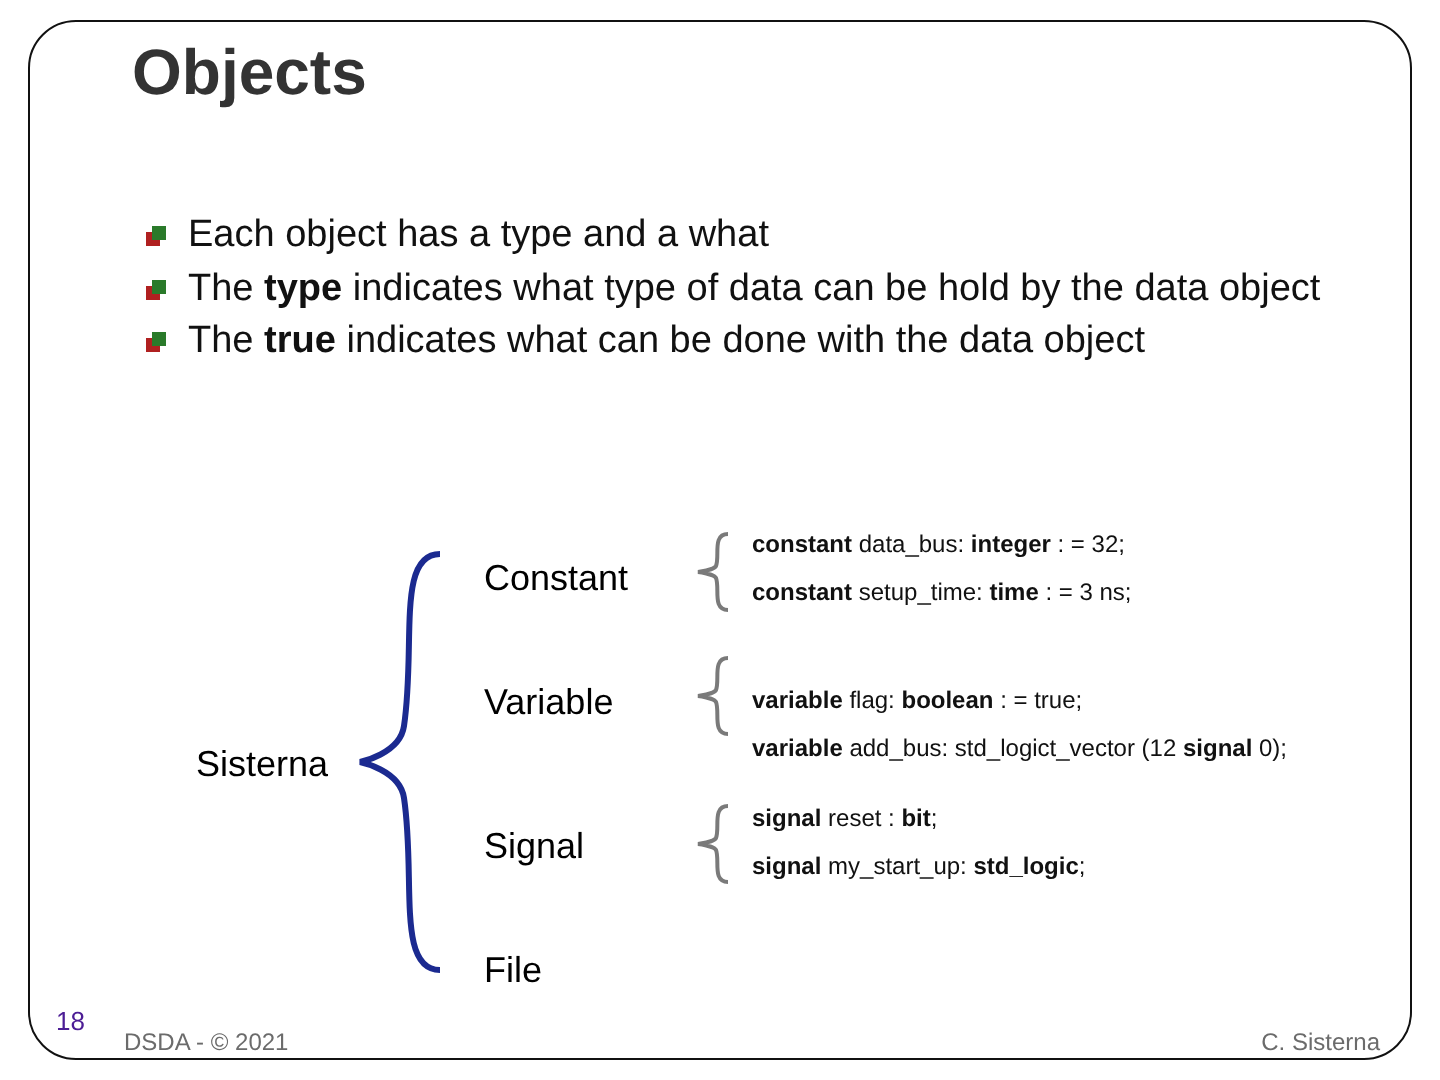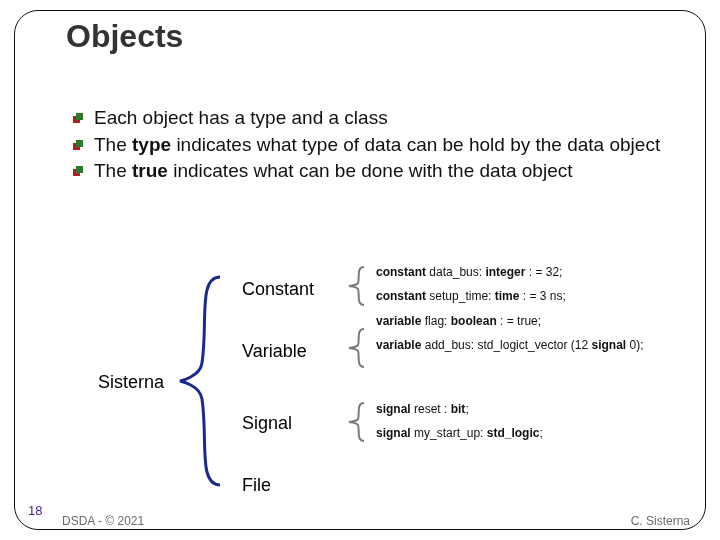--- a/index.html
+++ b/index.html
@@ -121,21 +121,21 @@
 
   <div class="title">Objects</div>
 
   <div class="bullets">
     <div class="bullet-row">
       <svg class="bullet-icon" viewBox="0 0 12 12">
         <rect x="1" y="4" width="7" height="7" fill="#b02020"></rect>
         <rect x="4" y="1" width="7" height="7" fill="#2a7a2a"></rect>
       </svg>
       <div class="bullet-text">
-        <span>Each object has a type and a class</span><span class="bold"></span><span></span>
+        <span>Each object has a type and a what</span><span class="bold"></span><span></span>
       </div>
     </div>
     <div class="bullet-row">
       <svg class="bullet-icon" viewBox="0 0 12 12">
         <rect x="1" y="4" width="7" height="7" fill="#b02020"></rect>
         <rect x="4" y="1" width="7" height="7" fill="#2a7a2a"></rect>
       </svg>
       <div class="bullet-text">
         <span>The </span><span class="bold">type</span><span> indicates what type of data can be hold by the data object</span>
       </div>
@@ -172,21 +172,21 @@
   </svg>
   <svg class="sm-brace" style="left:344px; top:400px; height:44px" viewBox="0 0 24 44" preserveAspectRatio="none">
     <path d="M20 3 C12 3 16 14 14 19 C13 21 5 22 5 22 C5 22 13 23 14 25 C16 30 12 41 20 41" fill="none" stroke="#7a7a7a" stroke-width="2"></path>
   </svg>
 
   <div class="codecol" style="top:266px">
     <div><span class="kw">constant</span><span> data_bus: </span><span class="kw">integer</span><span> : = 32;</span></div>
     <div><span class="kw">constant</span><span> setup_time: </span><span class="kw">time</span><span> : = 3 ns;</span></div>
   </div>
 
-  <div class="codecol" style="top:315px">
+  <div class="codecol" style="top:344px">
     <div><span class="kw">variable</span><span> flag: </span><span class="kw">boolean</span><span> : = true;</span></div>
     <div><span class="kw">variable</span><span> add_bus: std_logict_vector (12 </span><span class="kw">signal</span><span> 0);</span></div>
   </div>
 
   <div class="codecol" style="top:403px">
     <div><span class="kw">signal</span><span>  reset : </span><span class="kw">bit</span><span>;</span></div>
     <div><span class="kw">signal</span><span> my_start_up: </span><span class="kw">std_logic</span><span>;</span></div>
   </div>
 
   <div class="slide-num">18</div>

